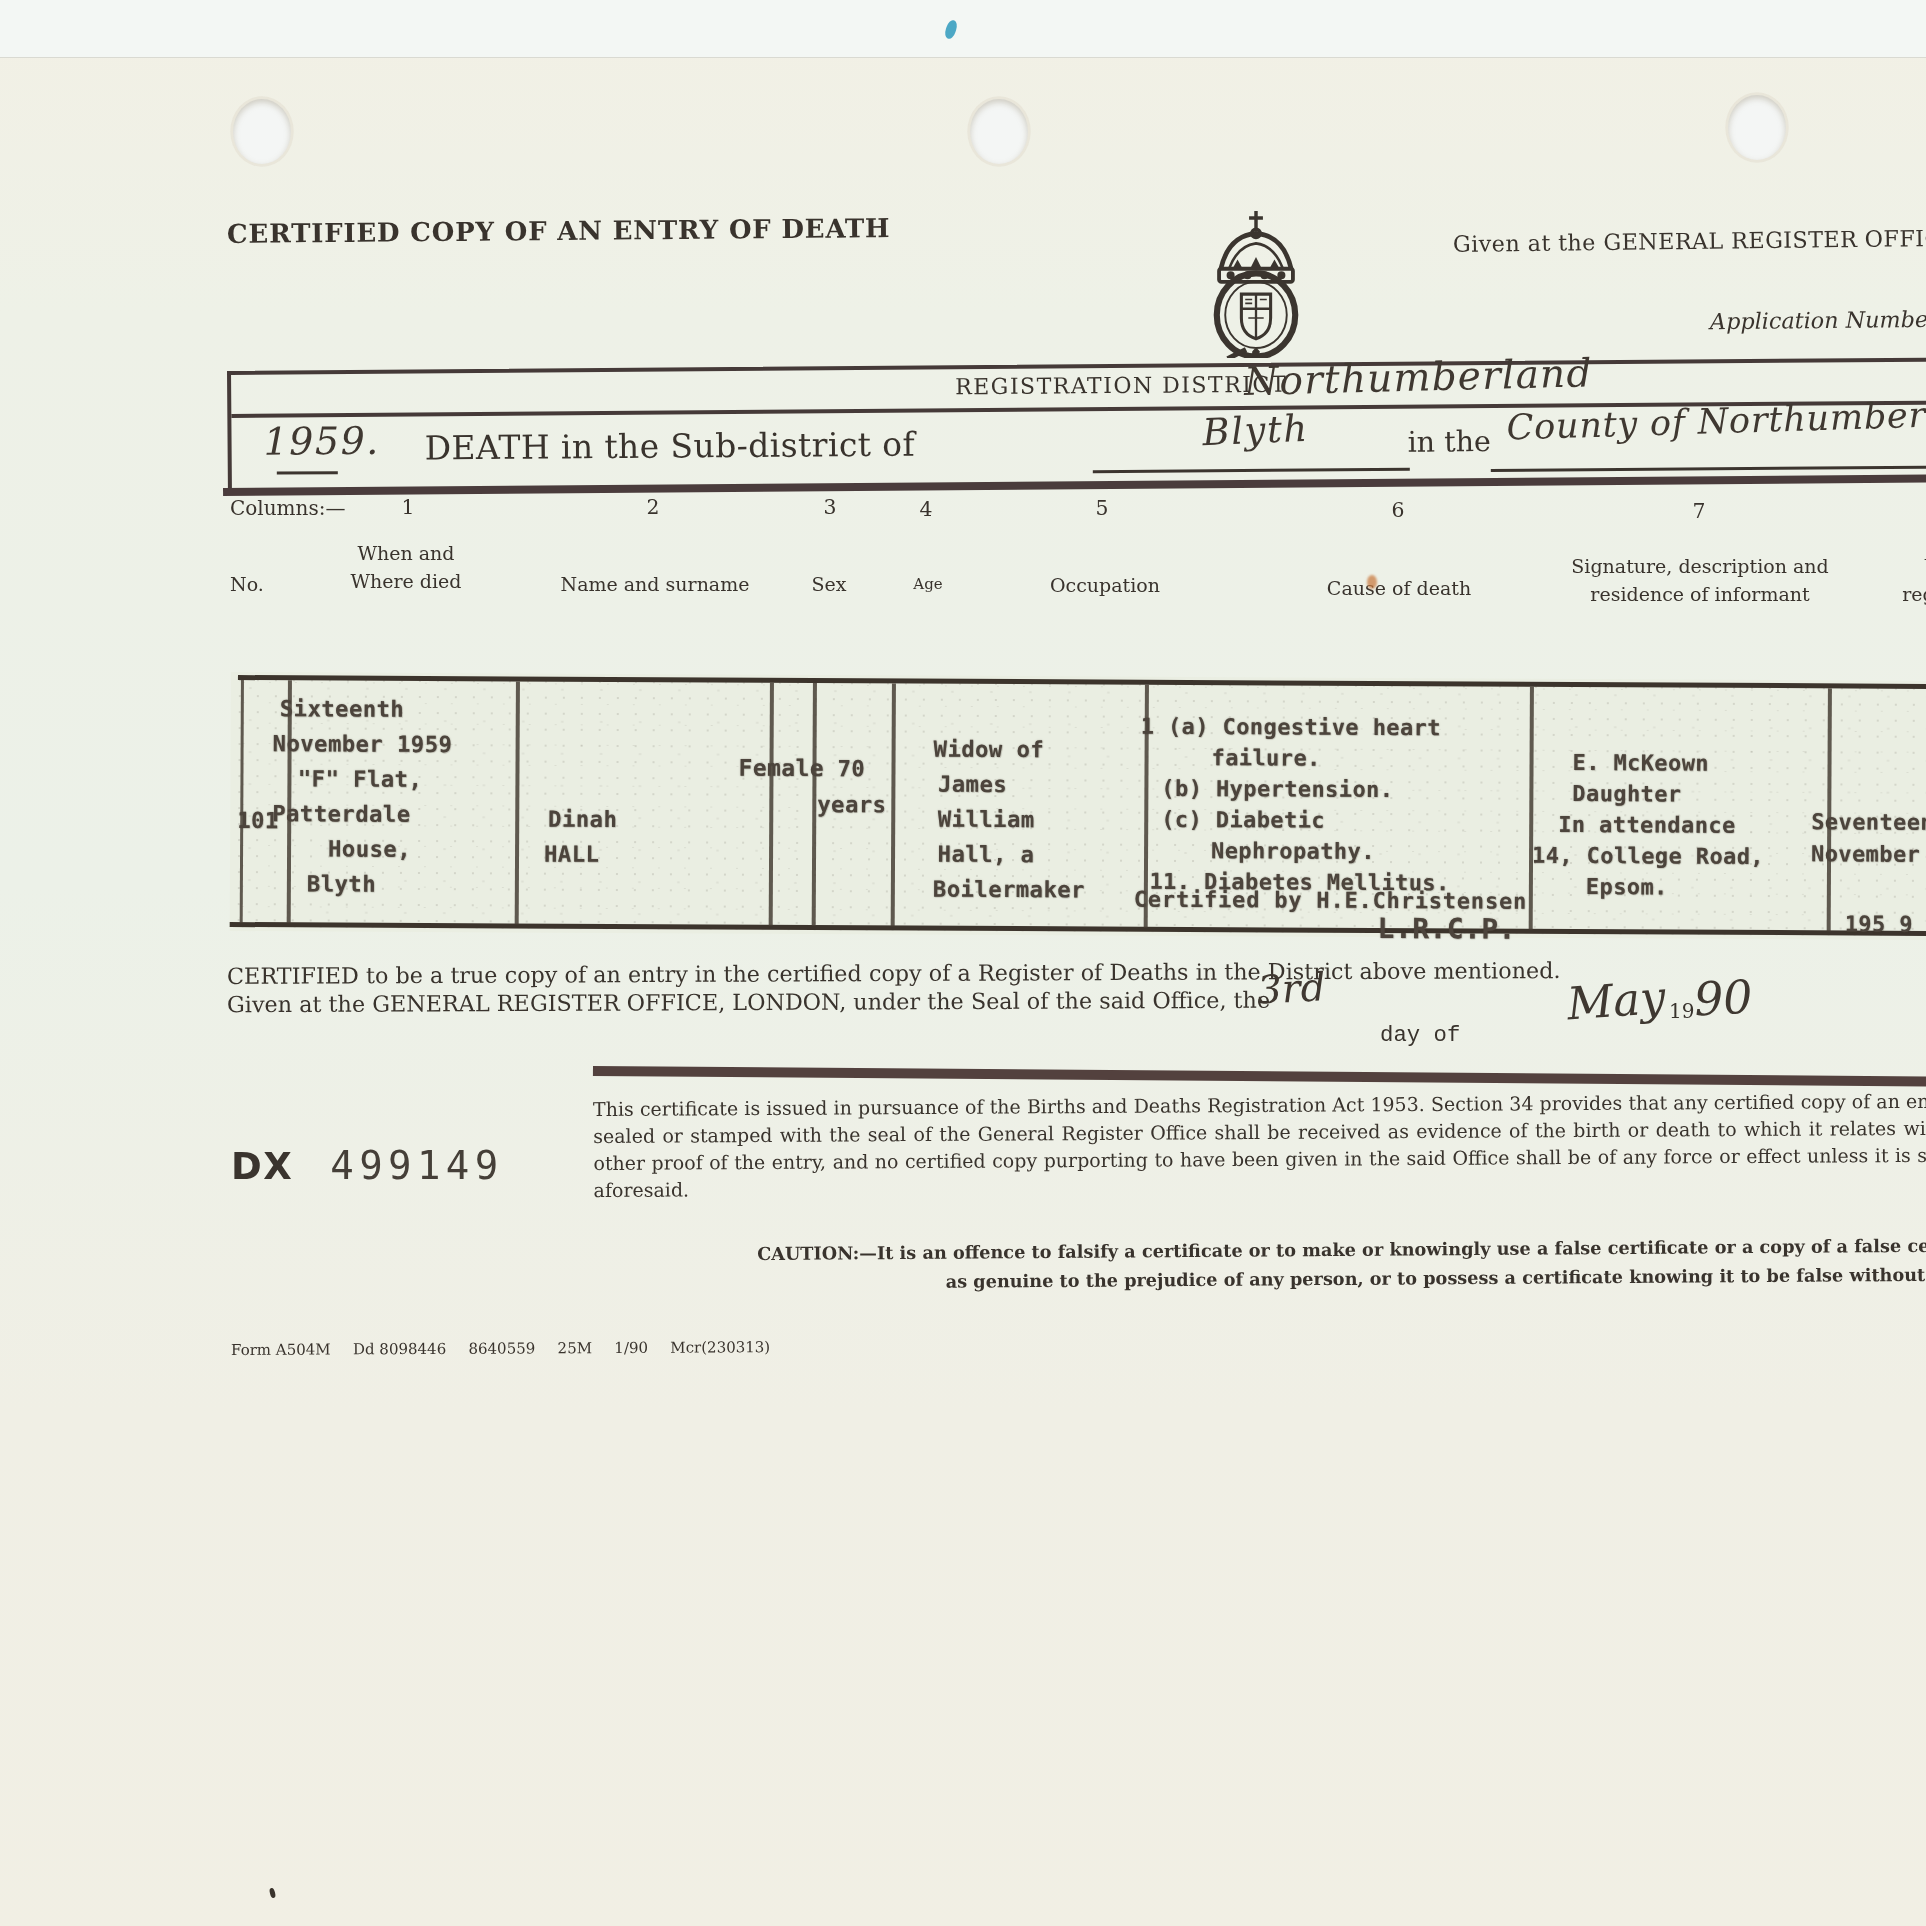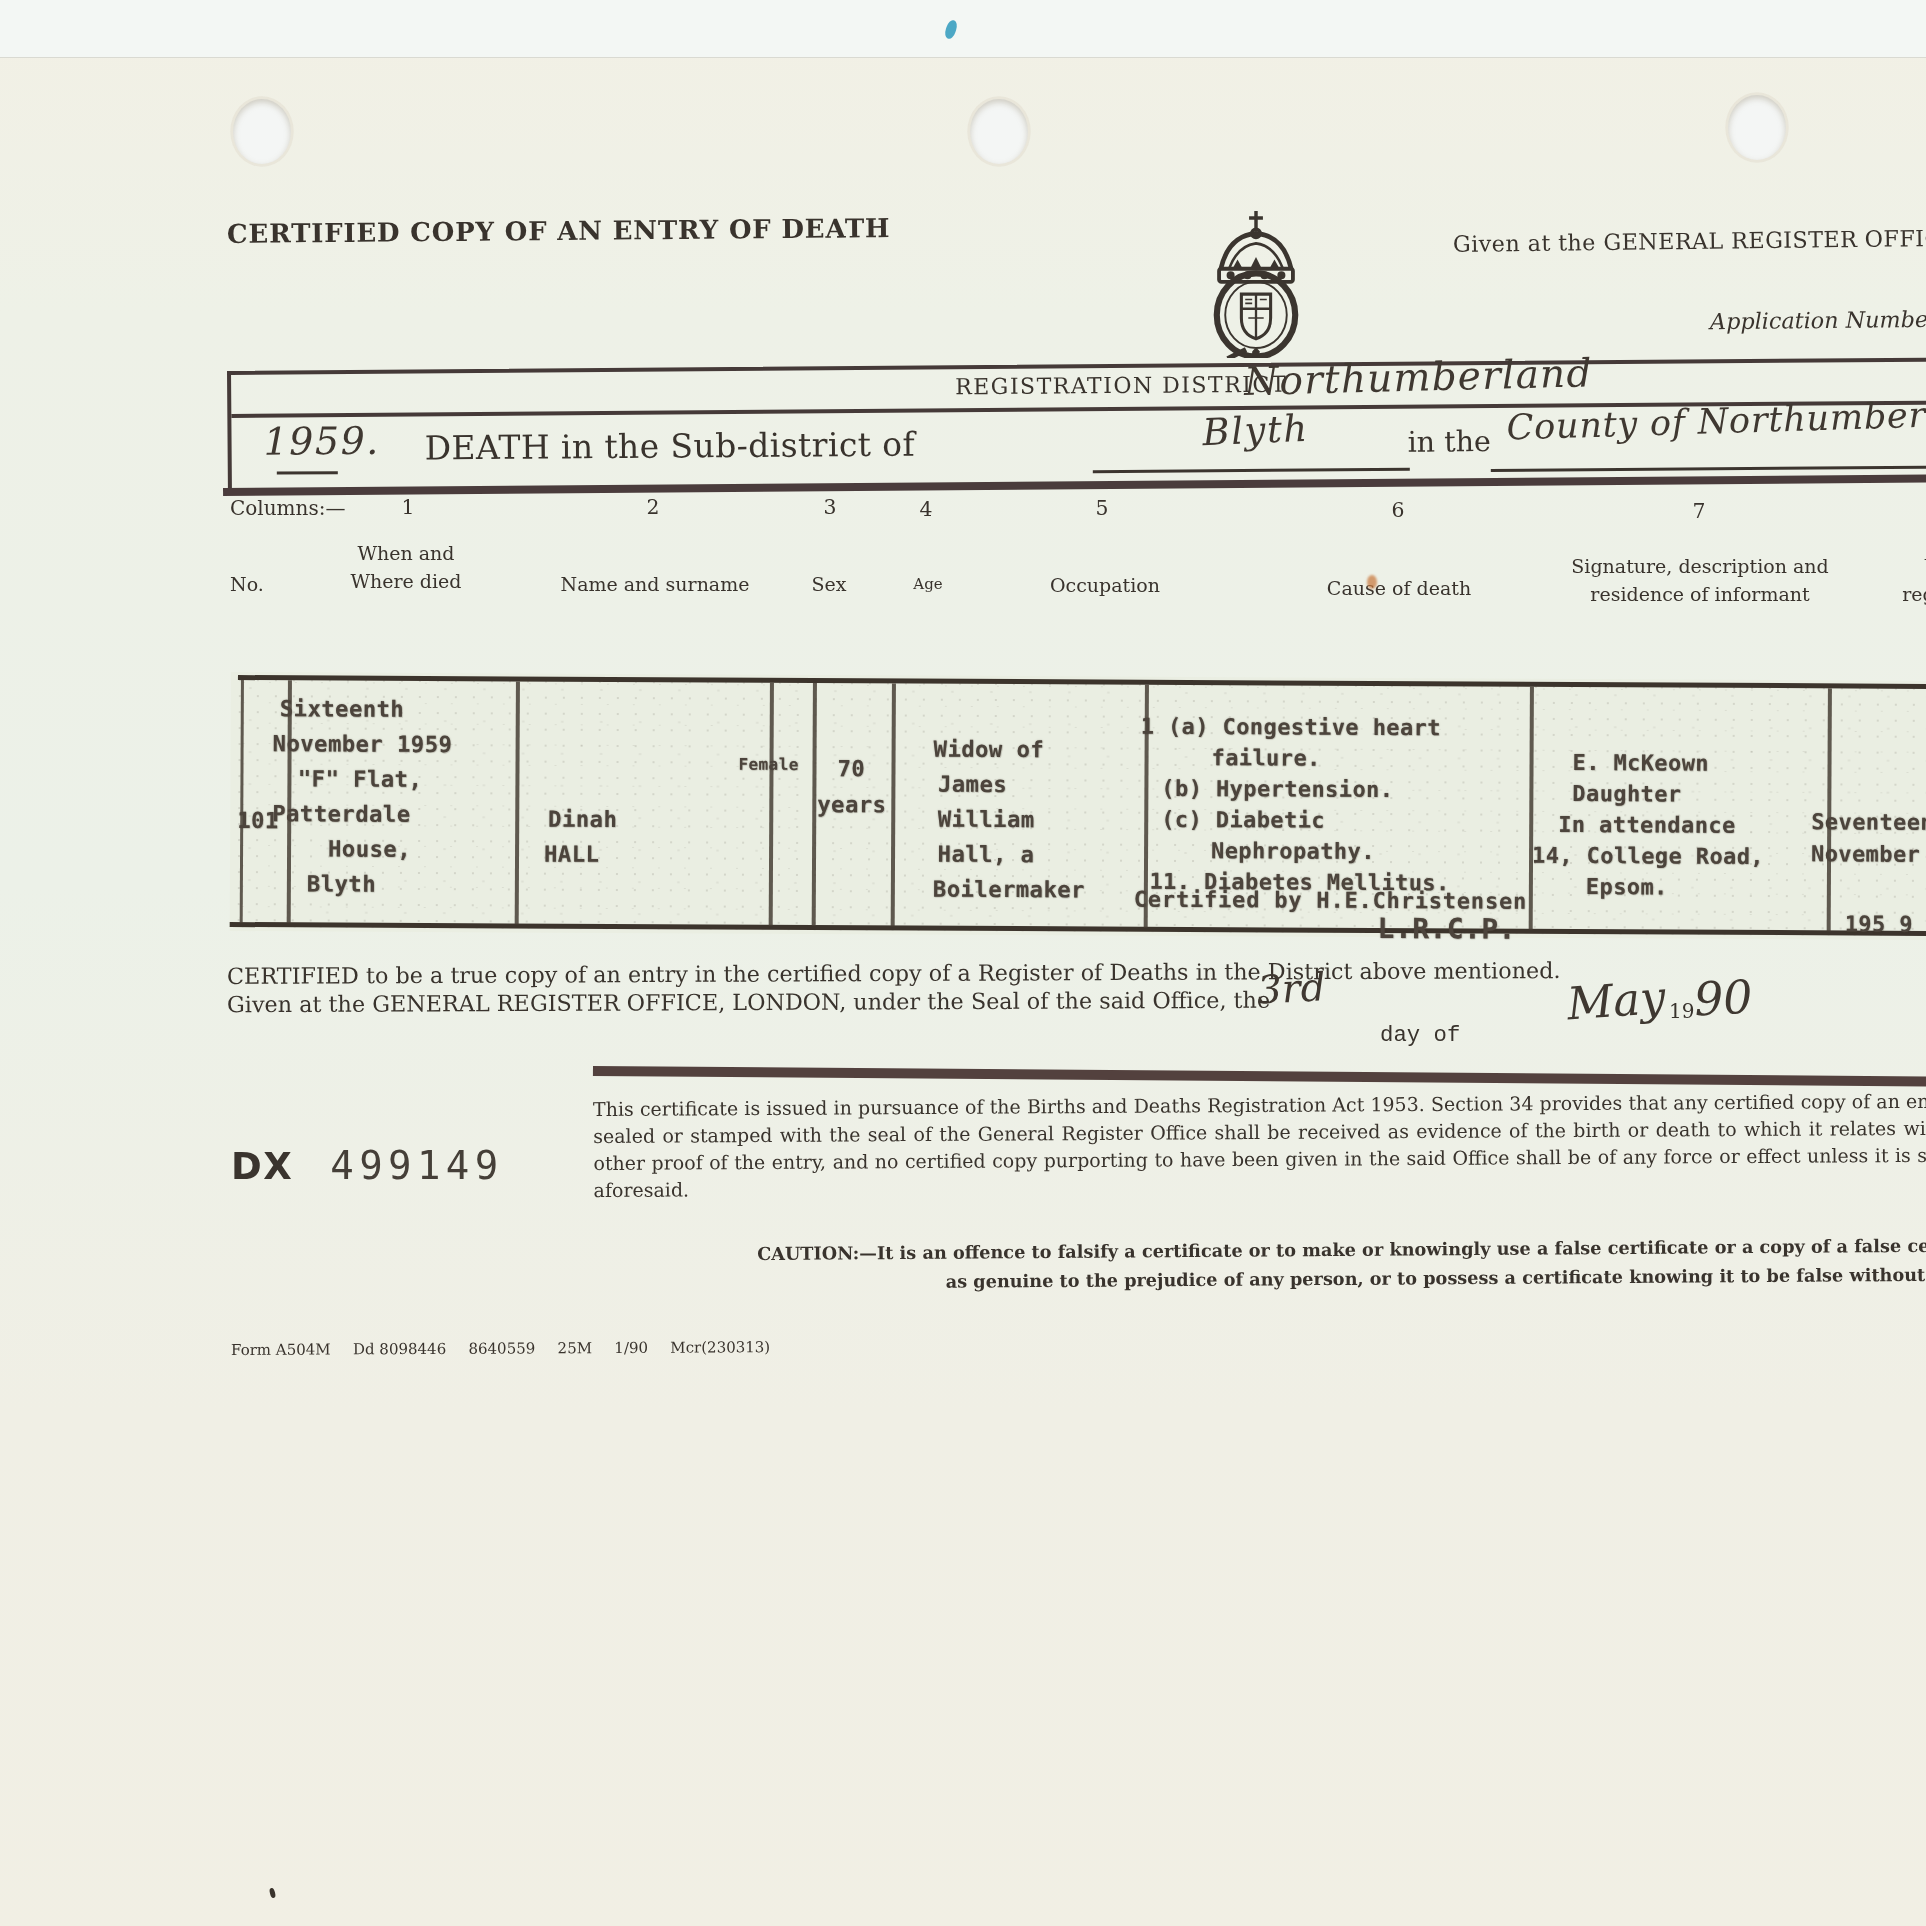--- a/index.html
+++ b/index.html
@@ -123,21 +123,21 @@
       <div>Patterdale</div>
       <div style="margin-left:56px;">House,</div>
       <div style="margin-left:35px;">Blyth</div>
     </div>
 
     <div class="abs tw" style="left:314px;top:80px;font-size:22.3px;line-height:35px;margin-top:48px;">
       <div style="margin-left:3.9px;">Dinah</div>
       <div>HALL</div>
     </div>
 
-    <div class="abs tw" style="left:508px;top:80px;font-size:16px;">Female</div>
+    <div class="abs tw" style="left:508px;top:80px;font-size:23px;">Female</div>
 
     <div class="abs tw" style="left:607px;top:80px;font-size:22.3px;">70</div>
     <div class="abs tw" style="left:587px;top:116px;font-size:22.3px;">years</div>
 
     <div class="abs tw" style="left:703px;top:56px;font-size:22.3px;line-height:35px;">
       <div>Widow of</div>
       <div style="margin-left:4.6px;">James</div>
       <div style="margin-left:4.6px;">William</div>
       <div style="margin-left:4.6px;">Hall, a</div>
       <div>Boilermaker</div>

